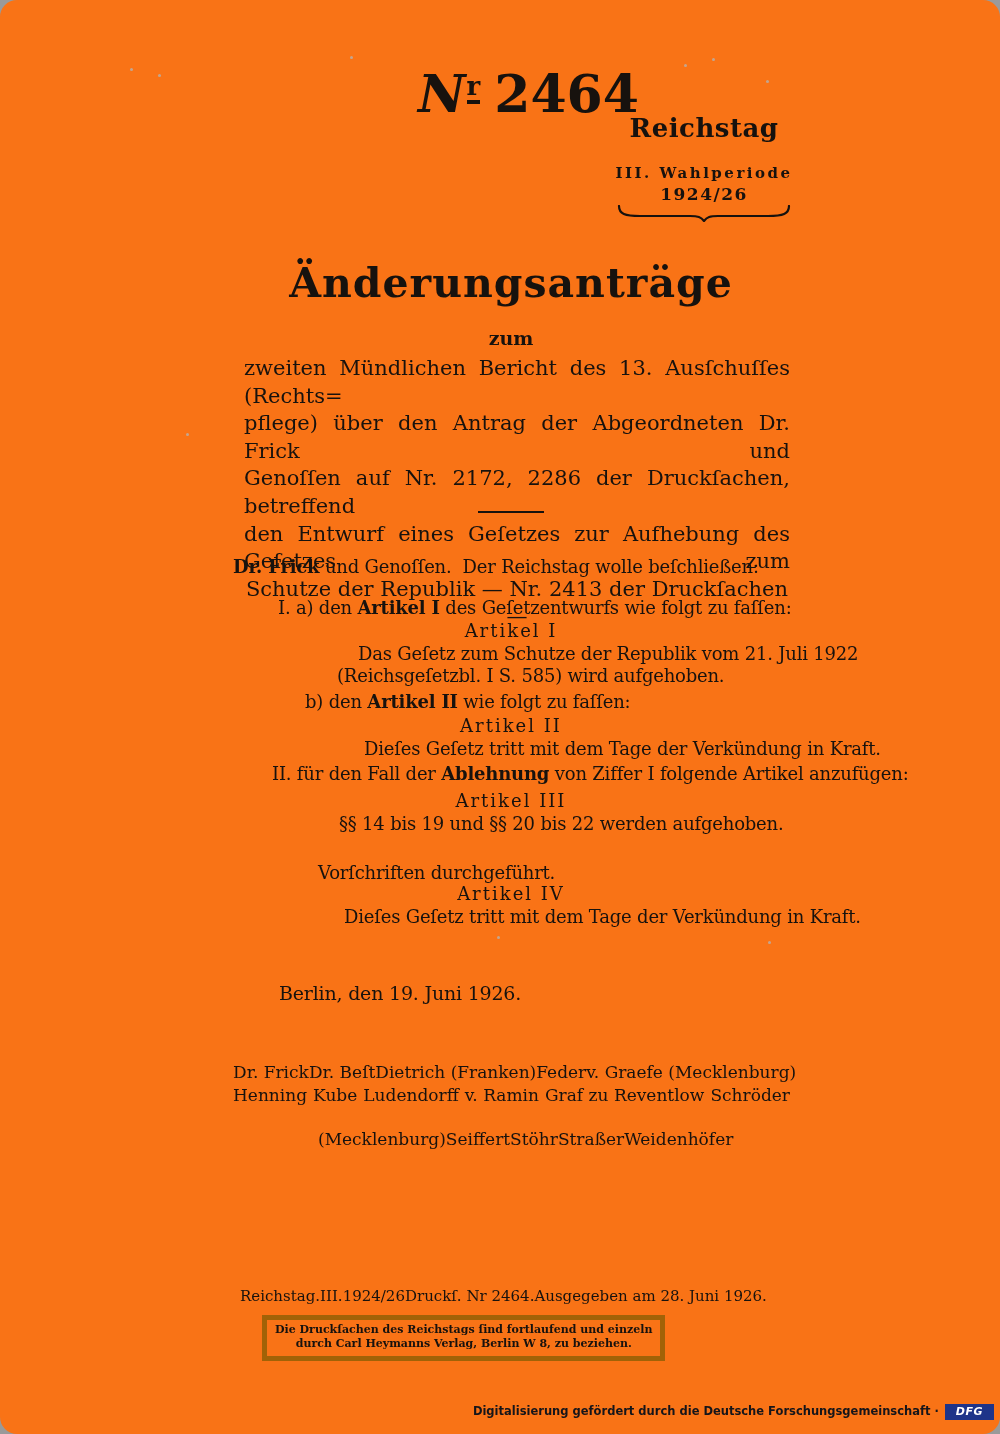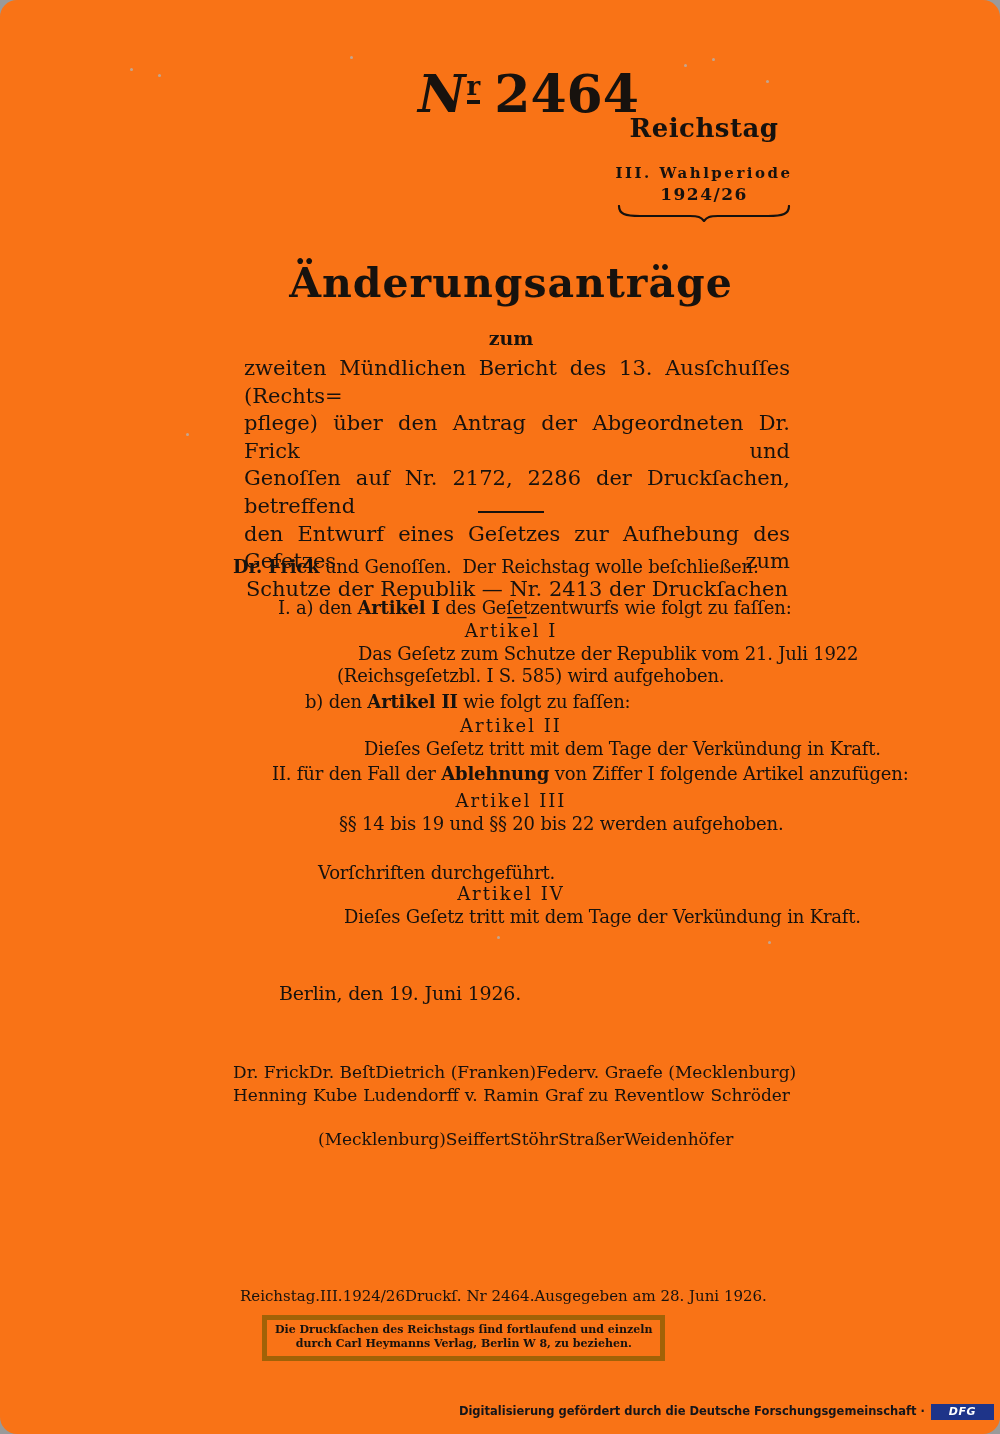--- a/index.html
+++ b/index.html
@@ -39,21 +39,21 @@
   #sig-row-1{left:233px;top:1062px;width:557px;}
   #sig-row-2{left:233px;top:1085px;width:557px;}
   #sig-row-3{left:318px;top:1108px;width:396px;margin-top:21px;}
 
   
   #footer-line{left:240px;top:1287px;width:516px;display:flex;justify-content:space-between;font-size:15px;white-space:nowrap;text-align:right;}
   #notice-box{left:262px;top:1315px;border:5px solid #a16207;padding:3px 8px 4px;
               text-align:center;font-size:11px;font-weight:700;line-height:1.3;white-space:nowrap;}
   #credit{top:1404px;right:6px;display:flex;align-items:flex-start;gap:6px;
           font-family:"DejaVu Sans","Liberation Sans",sans-serif;font-size:11.5px;font-weight:700;color:#15151a;}
-  #dfg-logo{color:#ffffff;font-style:italic;font-weight:700;padding:1px 18px 2px;font-size:11px;letter-spacing:.5px;}
+  #dfg-logo{color:#ffffff;font-style:italic;font-weight:700;padding:1px 11px 2px;font-size:11px;letter-spacing:.5px;}
 
   
   .speck{position:absolute;width:3px;height:3px;border-radius:50%;background:#b5b2ae;opacity:.8;}
 </style>
 </head>
 <body>
 
 <div class="page">
 
   <div class="abs" id="doc-number">

